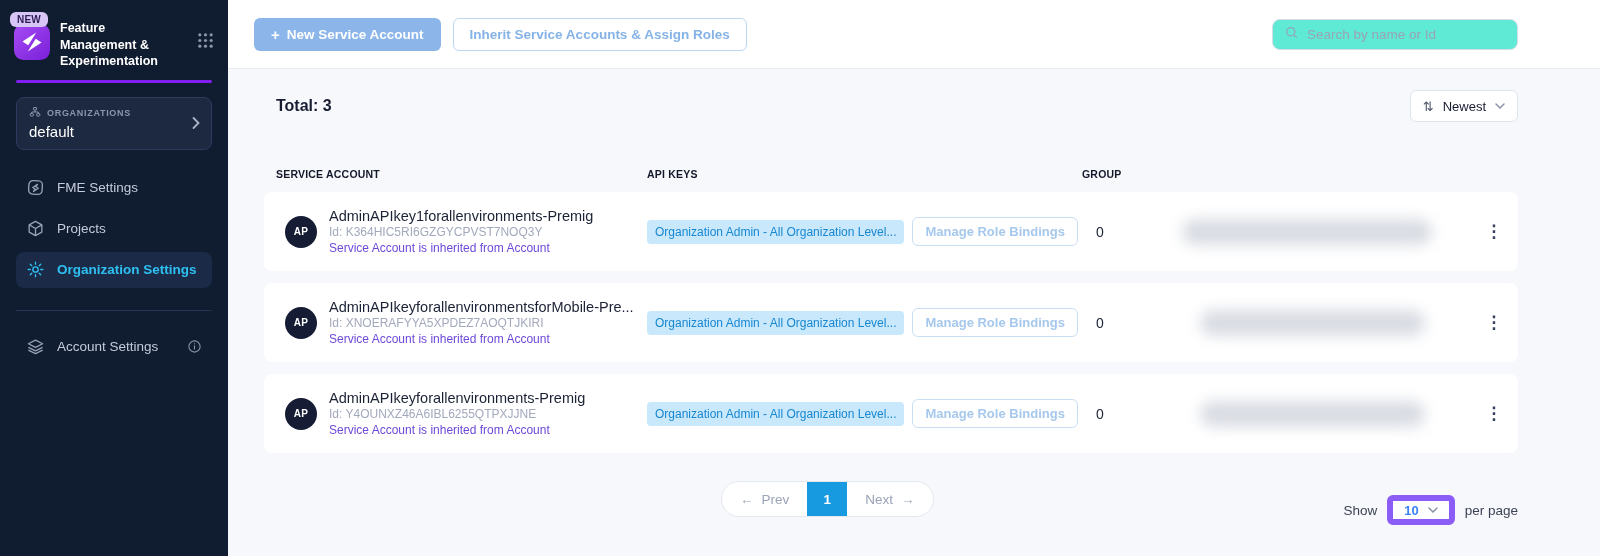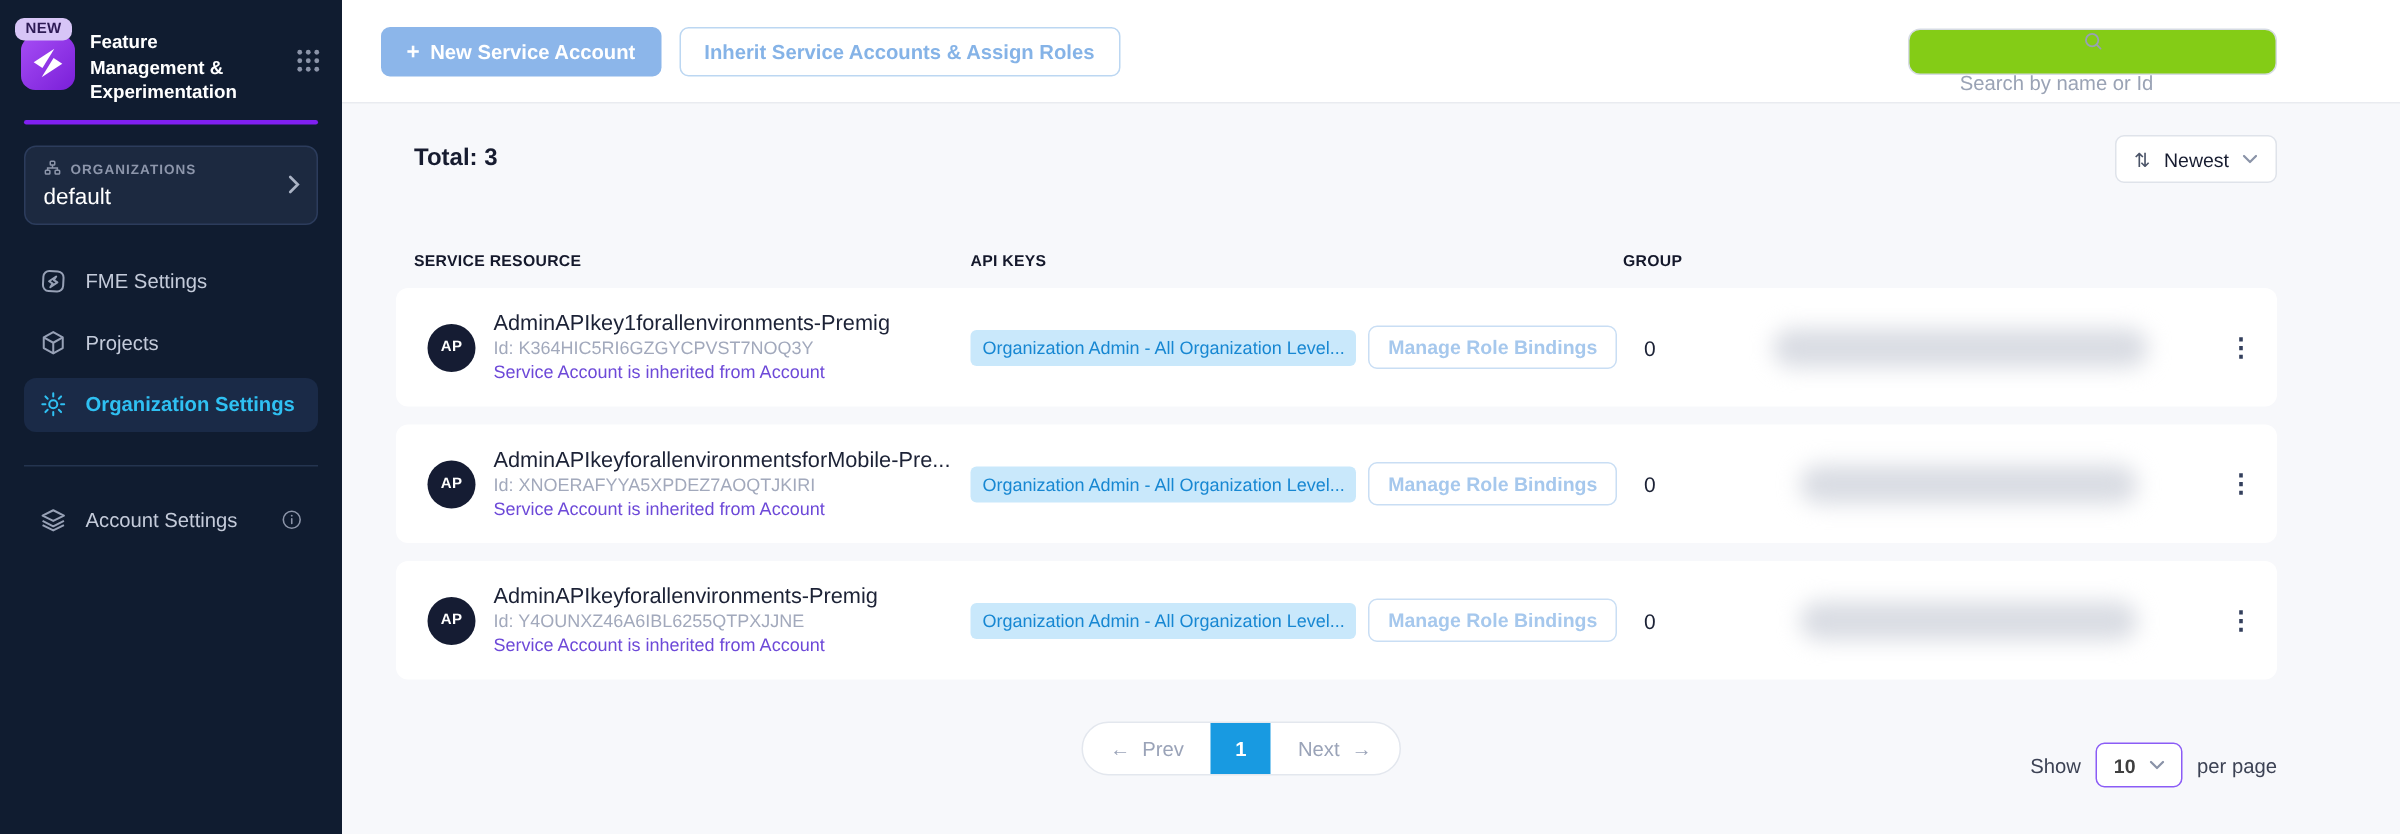--- a/index.html
+++ b/index.html
@@ -36,21 +36,21 @@
   .topbar { height:68px; background:#fff; display:flex; align-items:center;
     padding:0 82px 0 26px; box-shadow:0 1px 0 #e9ebf0; flex-shrink:0;}
   .btn-primary { background:#8cb6ea; color:#fff; font-weight:bold; font-size:13.5px; border:none;
     border-radius:6px; padding:9px 17px; cursor:pointer; display:flex; align-items:center; gap:7px;
     font-family:inherit;}
   .btn-primary .plus { font-size:15px; font-weight:bold; line-height:1;}
   .btn-outline { background:#fff; color:#85b3e7; font-weight:bold; font-size:13.5px;
     border:1px solid #bcd7f2; border-radius:6px; padding:8px 16px; margin-left:12px; cursor:pointer;
     font-family:inherit;}
   .search { margin-left:auto; width:246px; height:31px; border:1px solid #d6dbe4; border-radius:8px;
-    display:flex; align-items:center; padding:0 11px; gap:8px; background:#84cc16; color:#98a1b3;flex-direction:column;}
+    display:flex; align-items:center; padding:0 11px; gap:8px; background:#5eead4; color:#98a1b3;}
   .search input { border:none; outline:none; flex:1; font-size:13.5px; color:#333; background:transparent;
     font-family:inherit; min-width:0;}
   .search input::placeholder { color:#9aa3b5; }
 
   .content { padding:0 82px 0 36px; flex:1; }
   .content-head { display:flex; align-items:center; justify-content:space-between; margin-top:22px; padding-left:12px;}
   .total { font-size:16px; font-weight:bold; color:#171c30; }
   .sort-dd { background:#fff; border:1px solid #dfe3ea; border-radius:6px; height:32px; display:flex;
     align-items:center; gap:9px; padding:0 12px; font-size:13px; color:#171c30; cursor:pointer;}
   .sort-glyph { color:#4b5468; font-size:13px; }
@@ -81,22 +81,22 @@
 
   .footer { display:flex; align-items:center; margin-top:28px; position:relative; padding-left:16px; height:36px;flex-direction:column;}
   .count { font-size:12.5px; font-weight:bold; color:#1c2236; }
   .pager { position:absolute; left:457px; display:flex; align-items:center; background:#fff;
     border:1px solid #e3e7ee; border-radius:18px; height:36px; overflow:hidden; }
   .pager-prev,.pager-next { color:#9aa3b8; font-size:13.5px; padding:0 18px; display:flex; gap:8px;
     align-items:center; cursor:pointer; height:100%; background:none; border:none; font-family:inherit;}
   .pager-page { width:40px; height:36px; background:#189ae1; color:#fff; font-size:13.5px; font-weight:bold;
     display:flex; align-items:center; justify-content:center; cursor:pointer; }
   .show-controls { margin-left:auto; display:flex; align-items:center; gap:10px; font-size:13.5px; color:#3c4254;}
-  .page-size { border:1px solid #8b5cf6; border-radius:6px; background:#fff; height:30px; padding:0 11px;
-    display:flex; align-items:center; gap:9px; font-weight:bold; color:#404040; font-size:13px; cursor:pointer;}
+  .page-size { border:6px solid #8b5cf6; border-radius:6px; background:#fff; height:30px; padding:0 11px;
+    display:flex; align-items:center; gap:9px; font-weight:bold; color:#3b82f6; font-size:13px; cursor:pointer;}
 </style>
 </head>
 <body>
 
 <div class="app">
 
   <aside class="sidebar">
     <div class="brand">
       <div class="brand-row">
         <div class="logo-wrap">
@@ -225,21 +225,21 @@
           <span>Newest</span>
           <span class="dd-chevron">
             <svg width="10" height="6" viewBox="0 0 10 6" fill="none" stroke="currentColor" stroke-width="1.5" stroke-linecap="round">
                 <path d="M1 1l4 4 4-4"></path>
               </svg>
           </span>
         </div>
       </div>
 
       <div class="tgrid table-headers">
-        <div>SERVICE RESOURCE</div>
+        <div>SERVICE ACCOUNT</div>
         <div>API KEYS</div>
         <div>GROUP</div>
         <div></div>
       </div>
 
       <div class="tgrid row-card">
         <div class="col-sa">
           <div class="avatar">AP</div>
           <div class="sa-text">
             <div class="sa-name">AdminAPIkey1forallenvironments-Premig</div>

